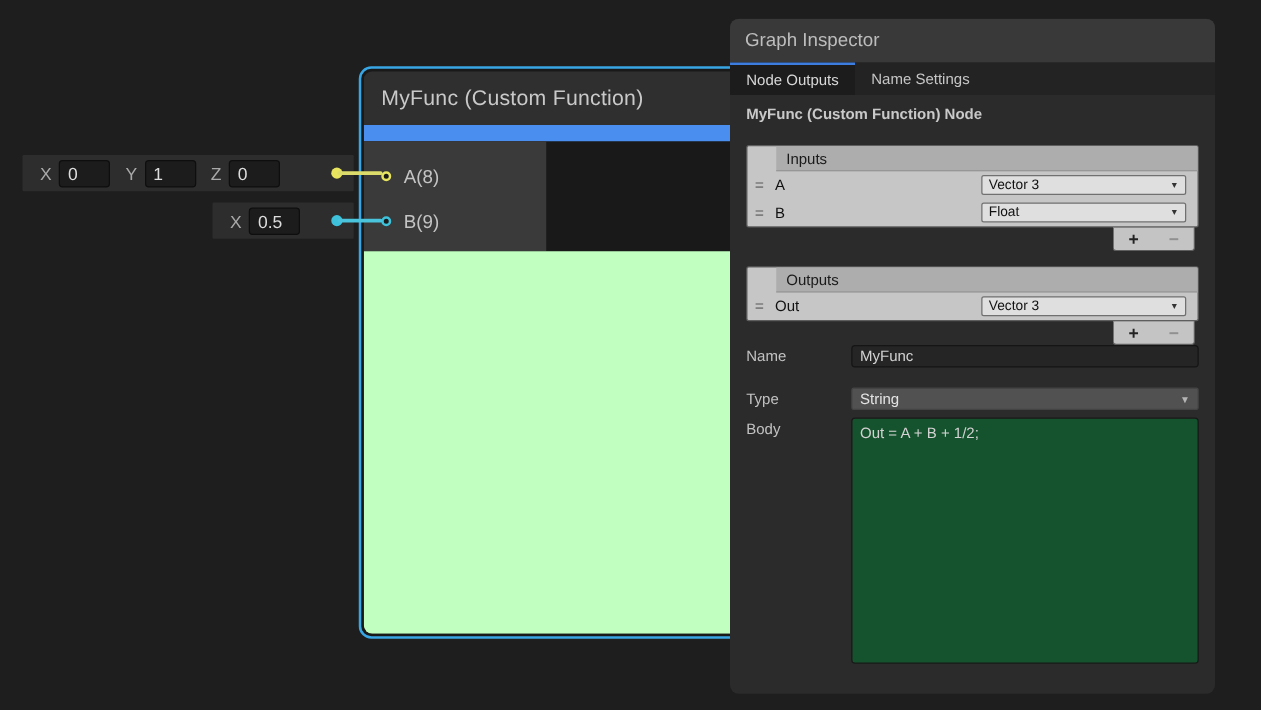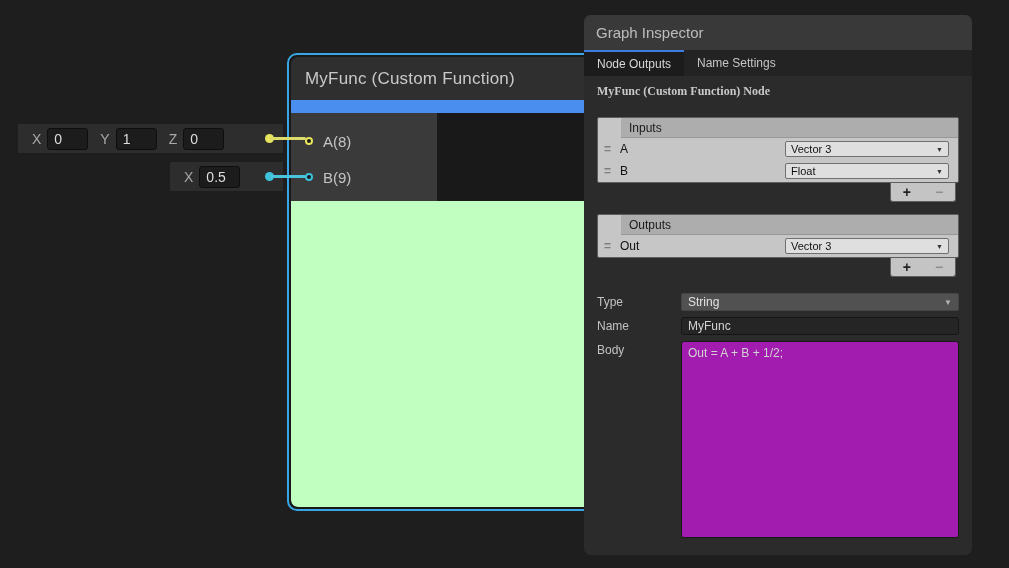--- a/index.html
+++ b/index.html
@@ -44,21 +44,21 @@
 
   
   .panel{position:absolute;left:584px;top:15px;width:388px;height:540px;border-radius:7px;
     background:#2B2B2B;overflow:hidden;display:flex;flex-direction:column;}
   .panel-titlebar{height:35px;background:#393939;display:flex;align-items:center;padding-left:12px;flex:none;}
   .panel-title{color:#BDBDBD;font-size:15px;}
   .tabbar{height:26px;background:#232323;display:flex;flex:none;}
   .tab{display:flex;align-items:center;font-size:12px;color:#C6C6C6;padding:0 13px;cursor:default;}
   .tab.active{background:#1C1C1C;border-top:2px solid #3E7DE0;color:#D8D8D8;width:100px;justify-content:center;padding:0;}
   .panel-body{flex:1;padding:8px 13px 0 13px;}
-  .subtitle{color:#C9C9C9;font-size:12px;font-weight:bold;margin-bottom:18px;font-family:Liberation Serif, serif;}
+  .subtitle{color:#C9C9C9;font-size:12px;font-weight:bold;margin-bottom:18px;}
 
   .listbox{background:#C6C6C6;border:1px solid #5E5E5E;border-radius:2px;}
   .listbox-header{height:20px;background:#ADADAD;border-bottom:1px solid #979797;display:flex;align-items:center;
     padding-left:8px;font-size:12px;color:#1A1A1A;margin-left:23px;}
   .list-row{height:22px;display:flex;align-items:center;padding:0 6px;}
   .handle{color:#7E7E7E;font-size:12px;font-weight:bold;letter-spacing:-1px;}
   .row-name{color:#111111;font-size:12px;margin-left:10px;}
   .ldrop{margin-left:auto;margin-right:3px;width:164px;height:16px;background:#DFDFDF;border:1px solid #707070;
     border-radius:2px;display:flex;align-items:center;font-size:11px;color:#111111;padding:0 5px;}
   .ldrop .arrow{margin-left:auto;font-size:7px;color:#333333;}
@@ -68,21 +68,21 @@
   .btn-plus{color:#222222;font-size:14px;font-weight:bold;line-height:1;cursor:default;}
   .btn-minus{color:#909090;font-size:14px;font-weight:bold;line-height:1;cursor:default;}
 
   .field-row{display:flex;margin-bottom:6px;}
   .field-label{width:84px;flex:none;color:#C2C2C2;font-size:12px;padding-top:2px;}
   .dselect{flex:1;height:18px;background:#515151;border-radius:2px;border:1px solid #444444;
     display:flex;align-items:center;font-size:12px;color:#E3E3E3;padding:0 6px;}
   .dselect .arrow{margin-left:auto;font-size:8px;color:#B5B5B5;}
   .dinput{flex:1;height:18px;background:#252525;border:1px solid #151515;border-radius:3px;
     color:#D2D2D2;font-size:12px;padding:0 6px;outline:none;}
-  .dtextarea{flex:1;height:197px;background:#a21caf;border:1px solid #181818;border-radius:3px;
+  .dtextarea{flex:1;height:197px;background:#14532d;border:1px solid #181818;border-radius:3px;
     color:#D2D2D2;font-size:12px;padding:3px 6px;resize:none;outline:none;line-height:1.35;}
   .mt12{margin-top:12px;} .mt16{margin-top:16px;}
 </style>
 </head>
 <body>
 
 <div id="stage">
 
   <div class="mini-widget" style="left:18px;top:124px;width:265px;">
     <span class="grp">
@@ -181,31 +181,31 @@
           </span>
         </div>
       </div>
       <div class="list-footer">
         <div class="footer-box">
           <span class="btn-plus">+</span>
           <span class="btn-minus">−</span>
         </div>
       </div>
 
+      <div class="field-row">
+        <span class="field-label">Name</span>
+        <input class="dinput" value="MyFunc" style="">
+      </div>
       <div class="field-row mt16">
         <span class="field-label">Type</span>
         <span class="dselect">
           <span>String</span>
           <span class="arrow">▼</span>
         </span>
       </div>
       <div class="field-row">
-        <span class="field-label">Name</span>
-        <input class="dinput" value="MyFunc" style="">
-      </div>
-      <div class="field-row">
         <span class="field-label">Body</span>
         <textarea class="dtextarea" style="">Out = A + B + 1/2;</textarea>
       </div>
     </div>
   </div>
 
 </div>
 
 </body></html>

